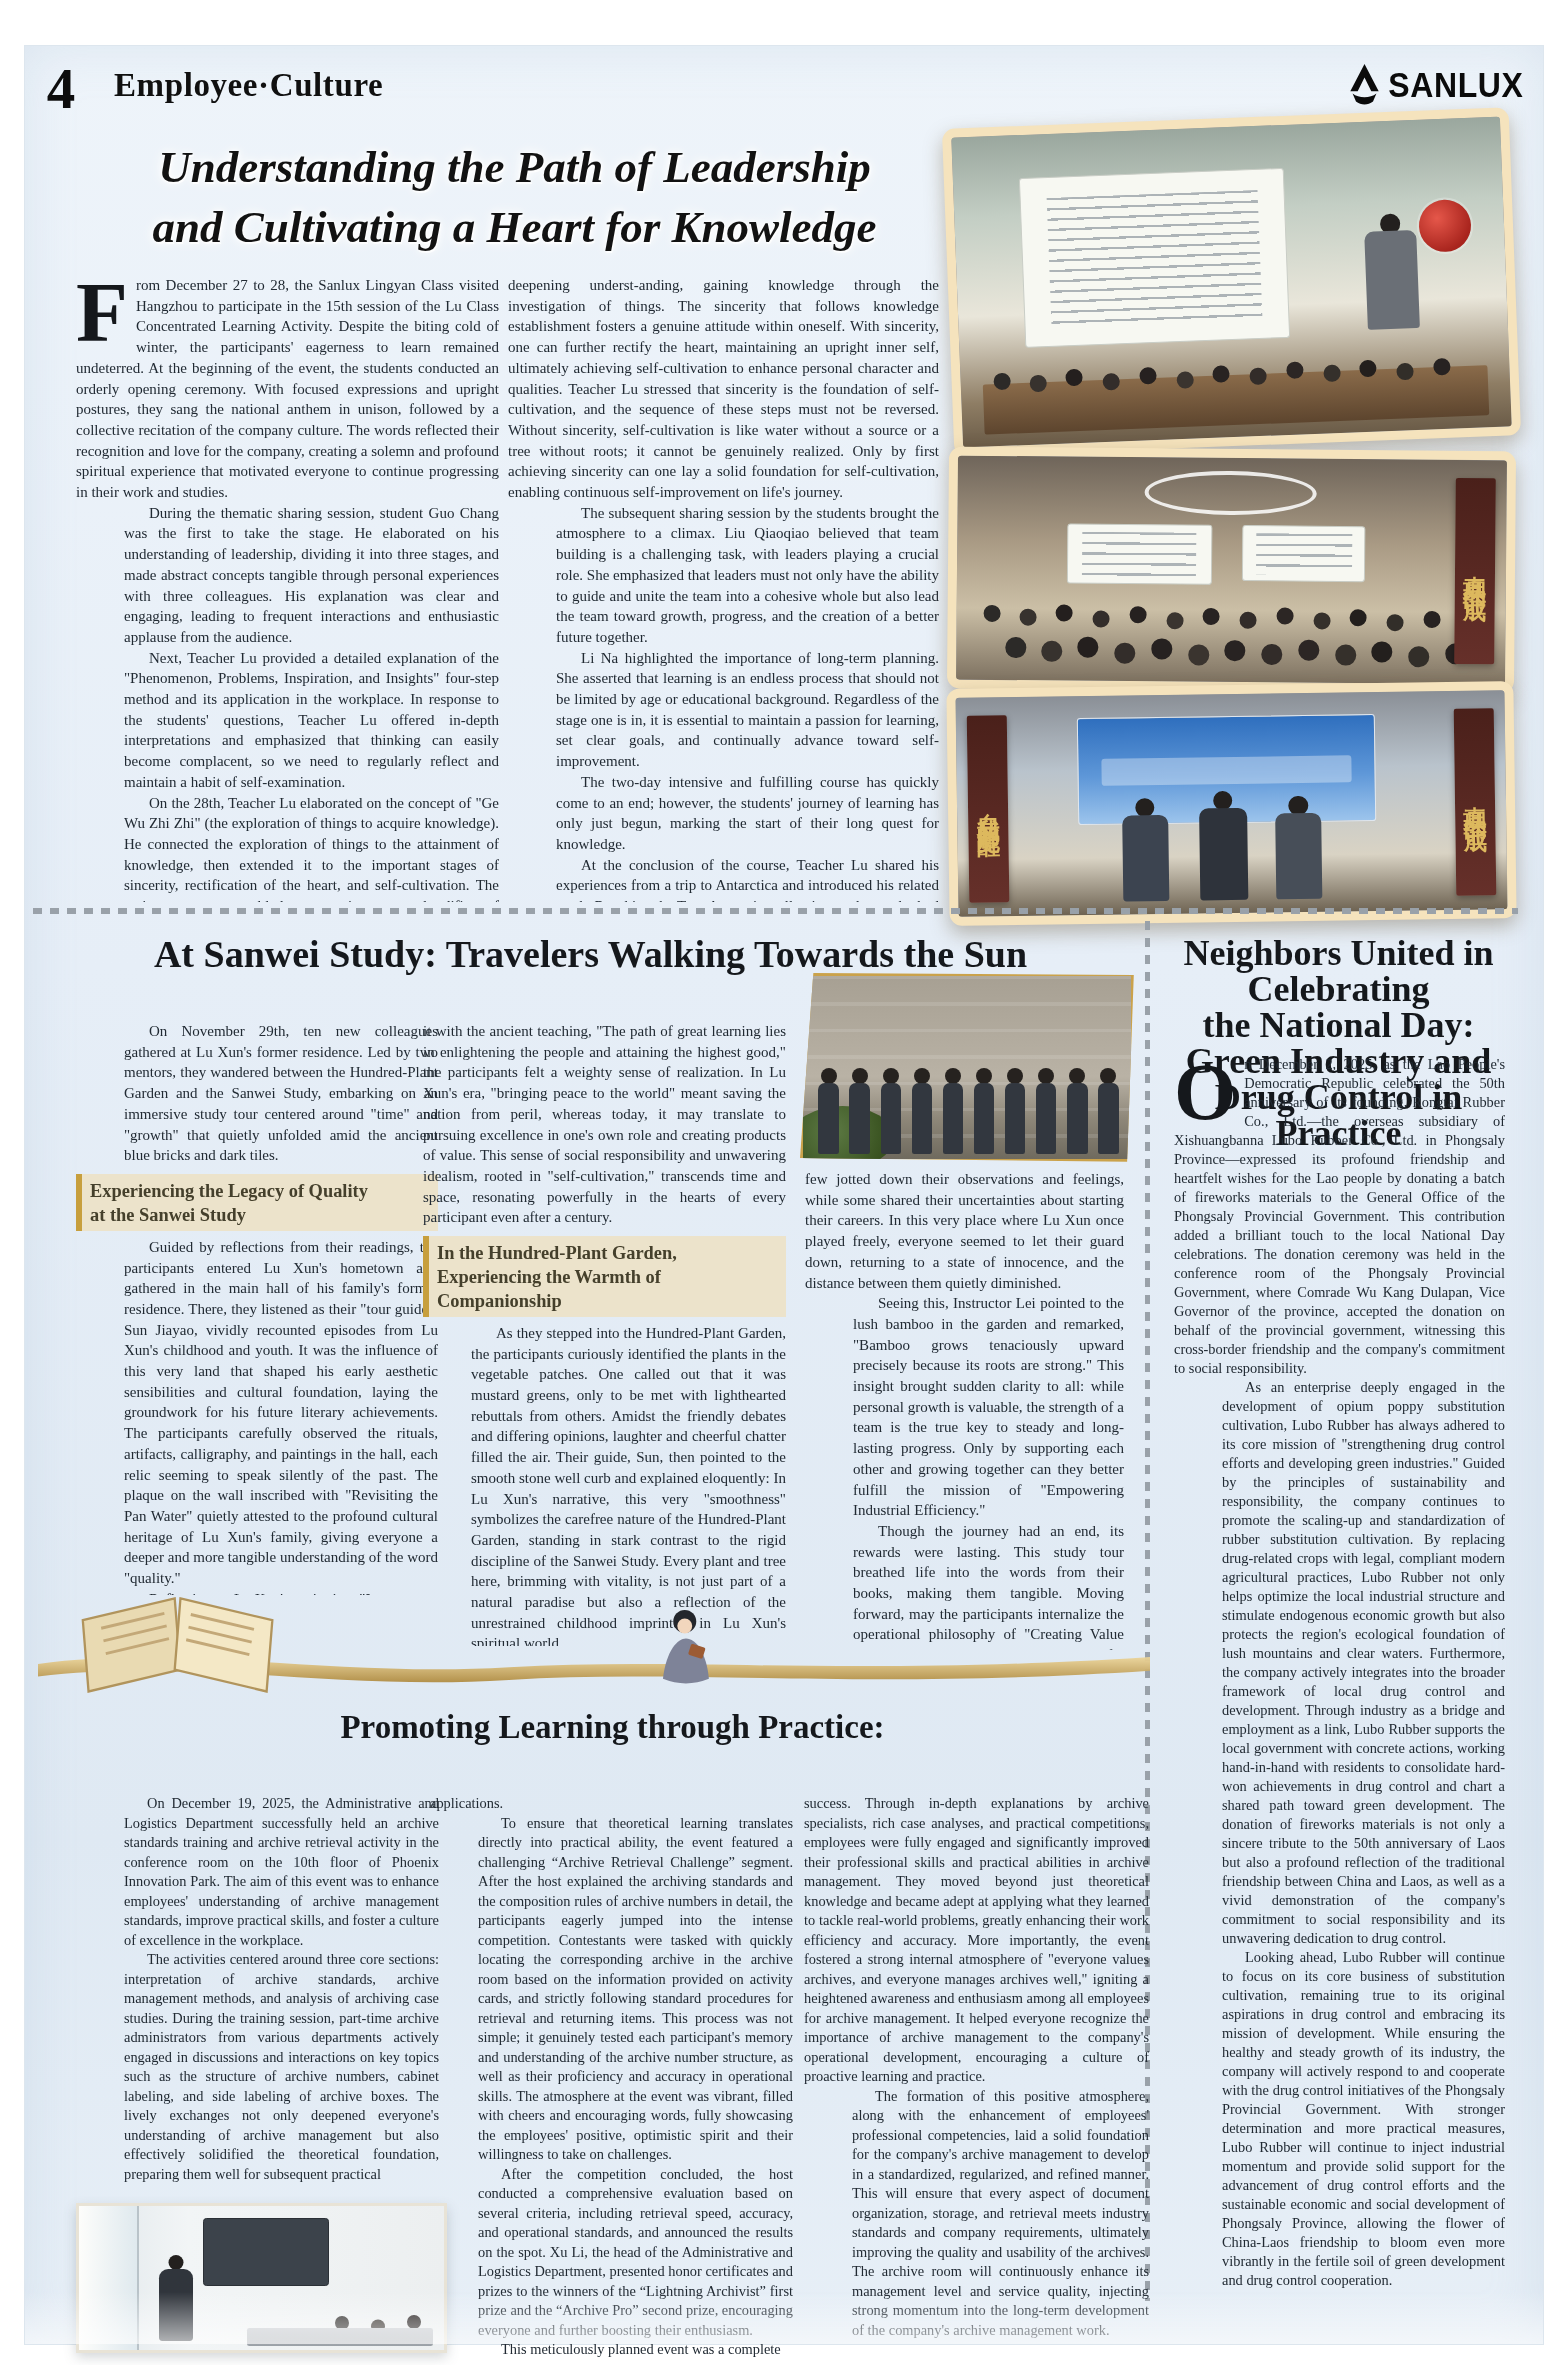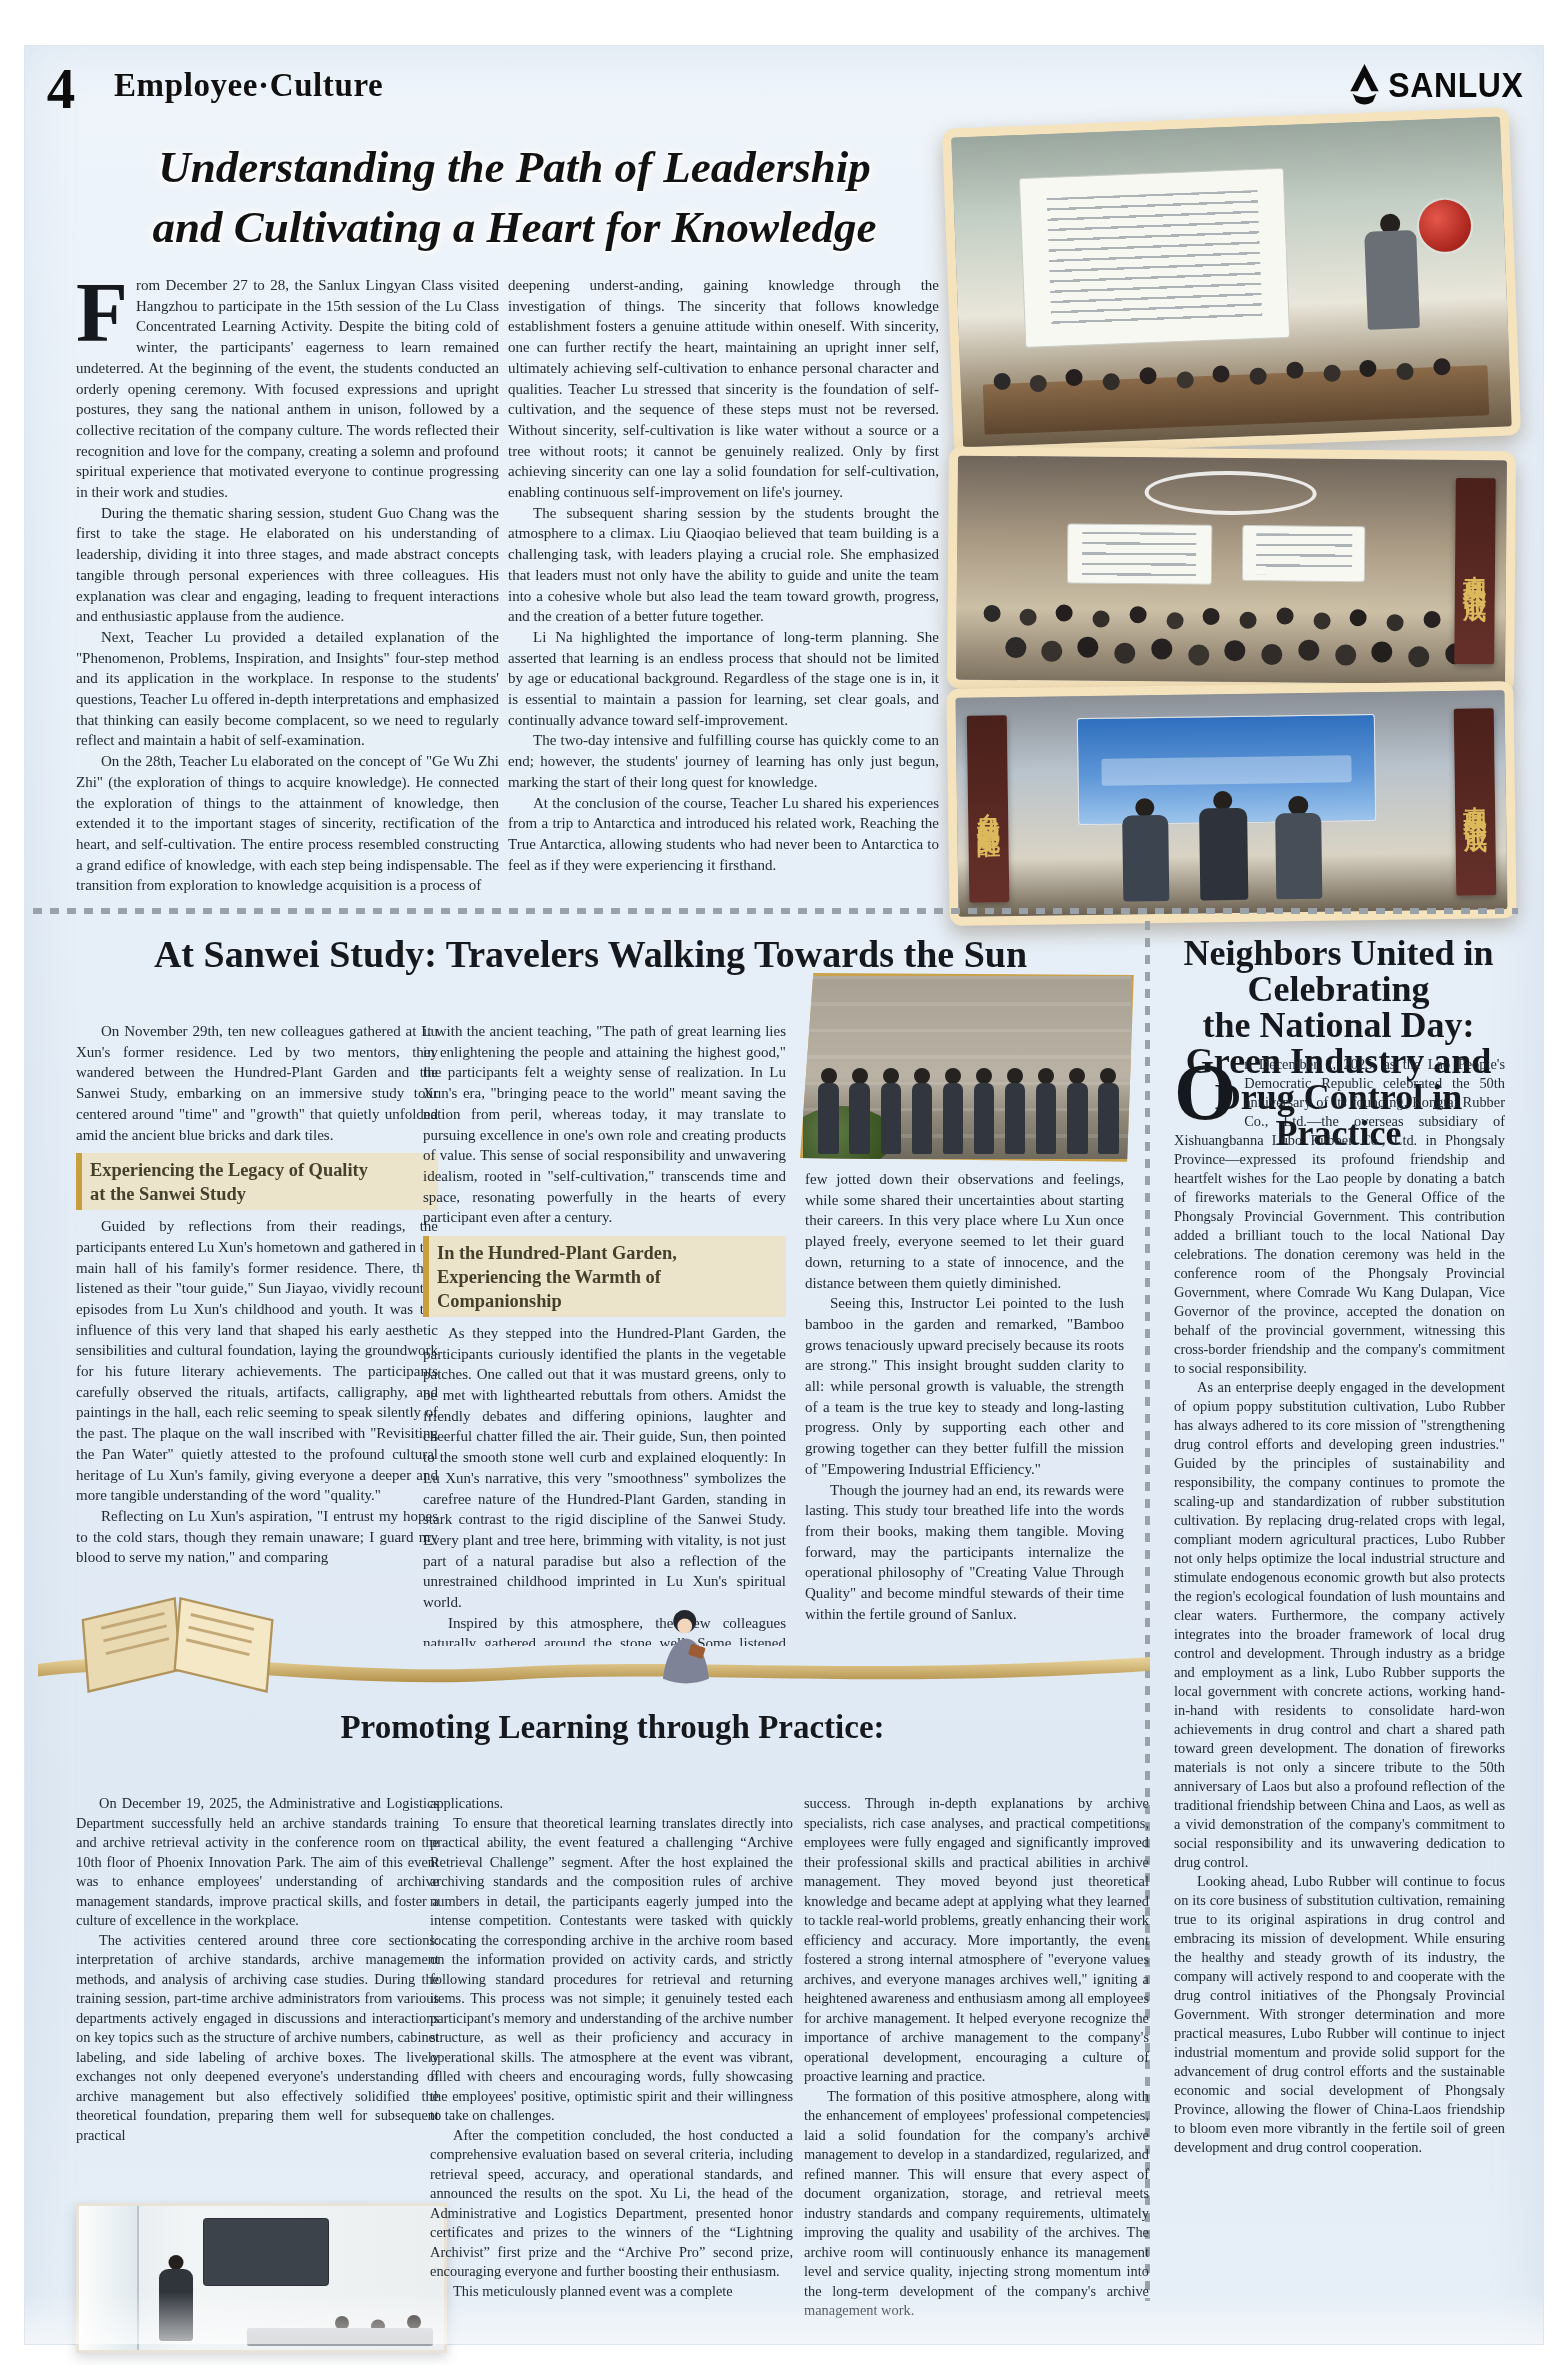--- a/index.html
+++ b/index.html
@@ -19,21 +19,21 @@
   .brand svg{display:block;}
   .brand-text{font-family:"Liberation Sans",sans-serif;font-weight:900;font-size:32px;letter-spacing:0.6px;
               color:#0b0b0b;transform:scaleY(1.08);}
 
   
   .t1{position:absolute;left:53px;top:91px;width:873px;text-align:center;
       font-style:italic;font-weight:700;font-size:45px;line-height:60px;color:#121212;
       text-shadow:0 0 4.6px #fff,0 0 9.2px #fff,0 0 16px #fff,1.1px 1.7px 0 rgba(255,255,255,.85);}
   .col{position:absolute;overflow:hidden;}
   .col p{margin:0;text-align:justify;font-size:15px;line-height:20.7px;}
-  .col p.ind{text-indent:25px;}
+  .col p.ind{text-indent:25px;margin-left:48px;}
   .a1c1{left:51px;top:229px;width:423px;height:627px;}
   .a1c2{left:483px;top:229px;width:431px;height:627px;}
   .dropcap{float:left;font-size:85px;line-height:68px;font-weight:600;padding:3.4px 8px 0 0;color:#15181c;}
 
   
   .photos{position:absolute;left:923px;top:67px;width:549px;height:796px;}
   .photo{position:absolute;left:0;width:100%;border:9.2px solid #f5e3bd;border-radius:12.6px;
          box-shadow:0 8px 19.5px rgba(90,70,35,.35);overflow:hidden;background:#999;}
   .ph1{top:4.6px;height:310px;transform:rotate(-2.2deg);}
   .ph2{top:336px;height:224px;transform:rotate(.5deg);}

